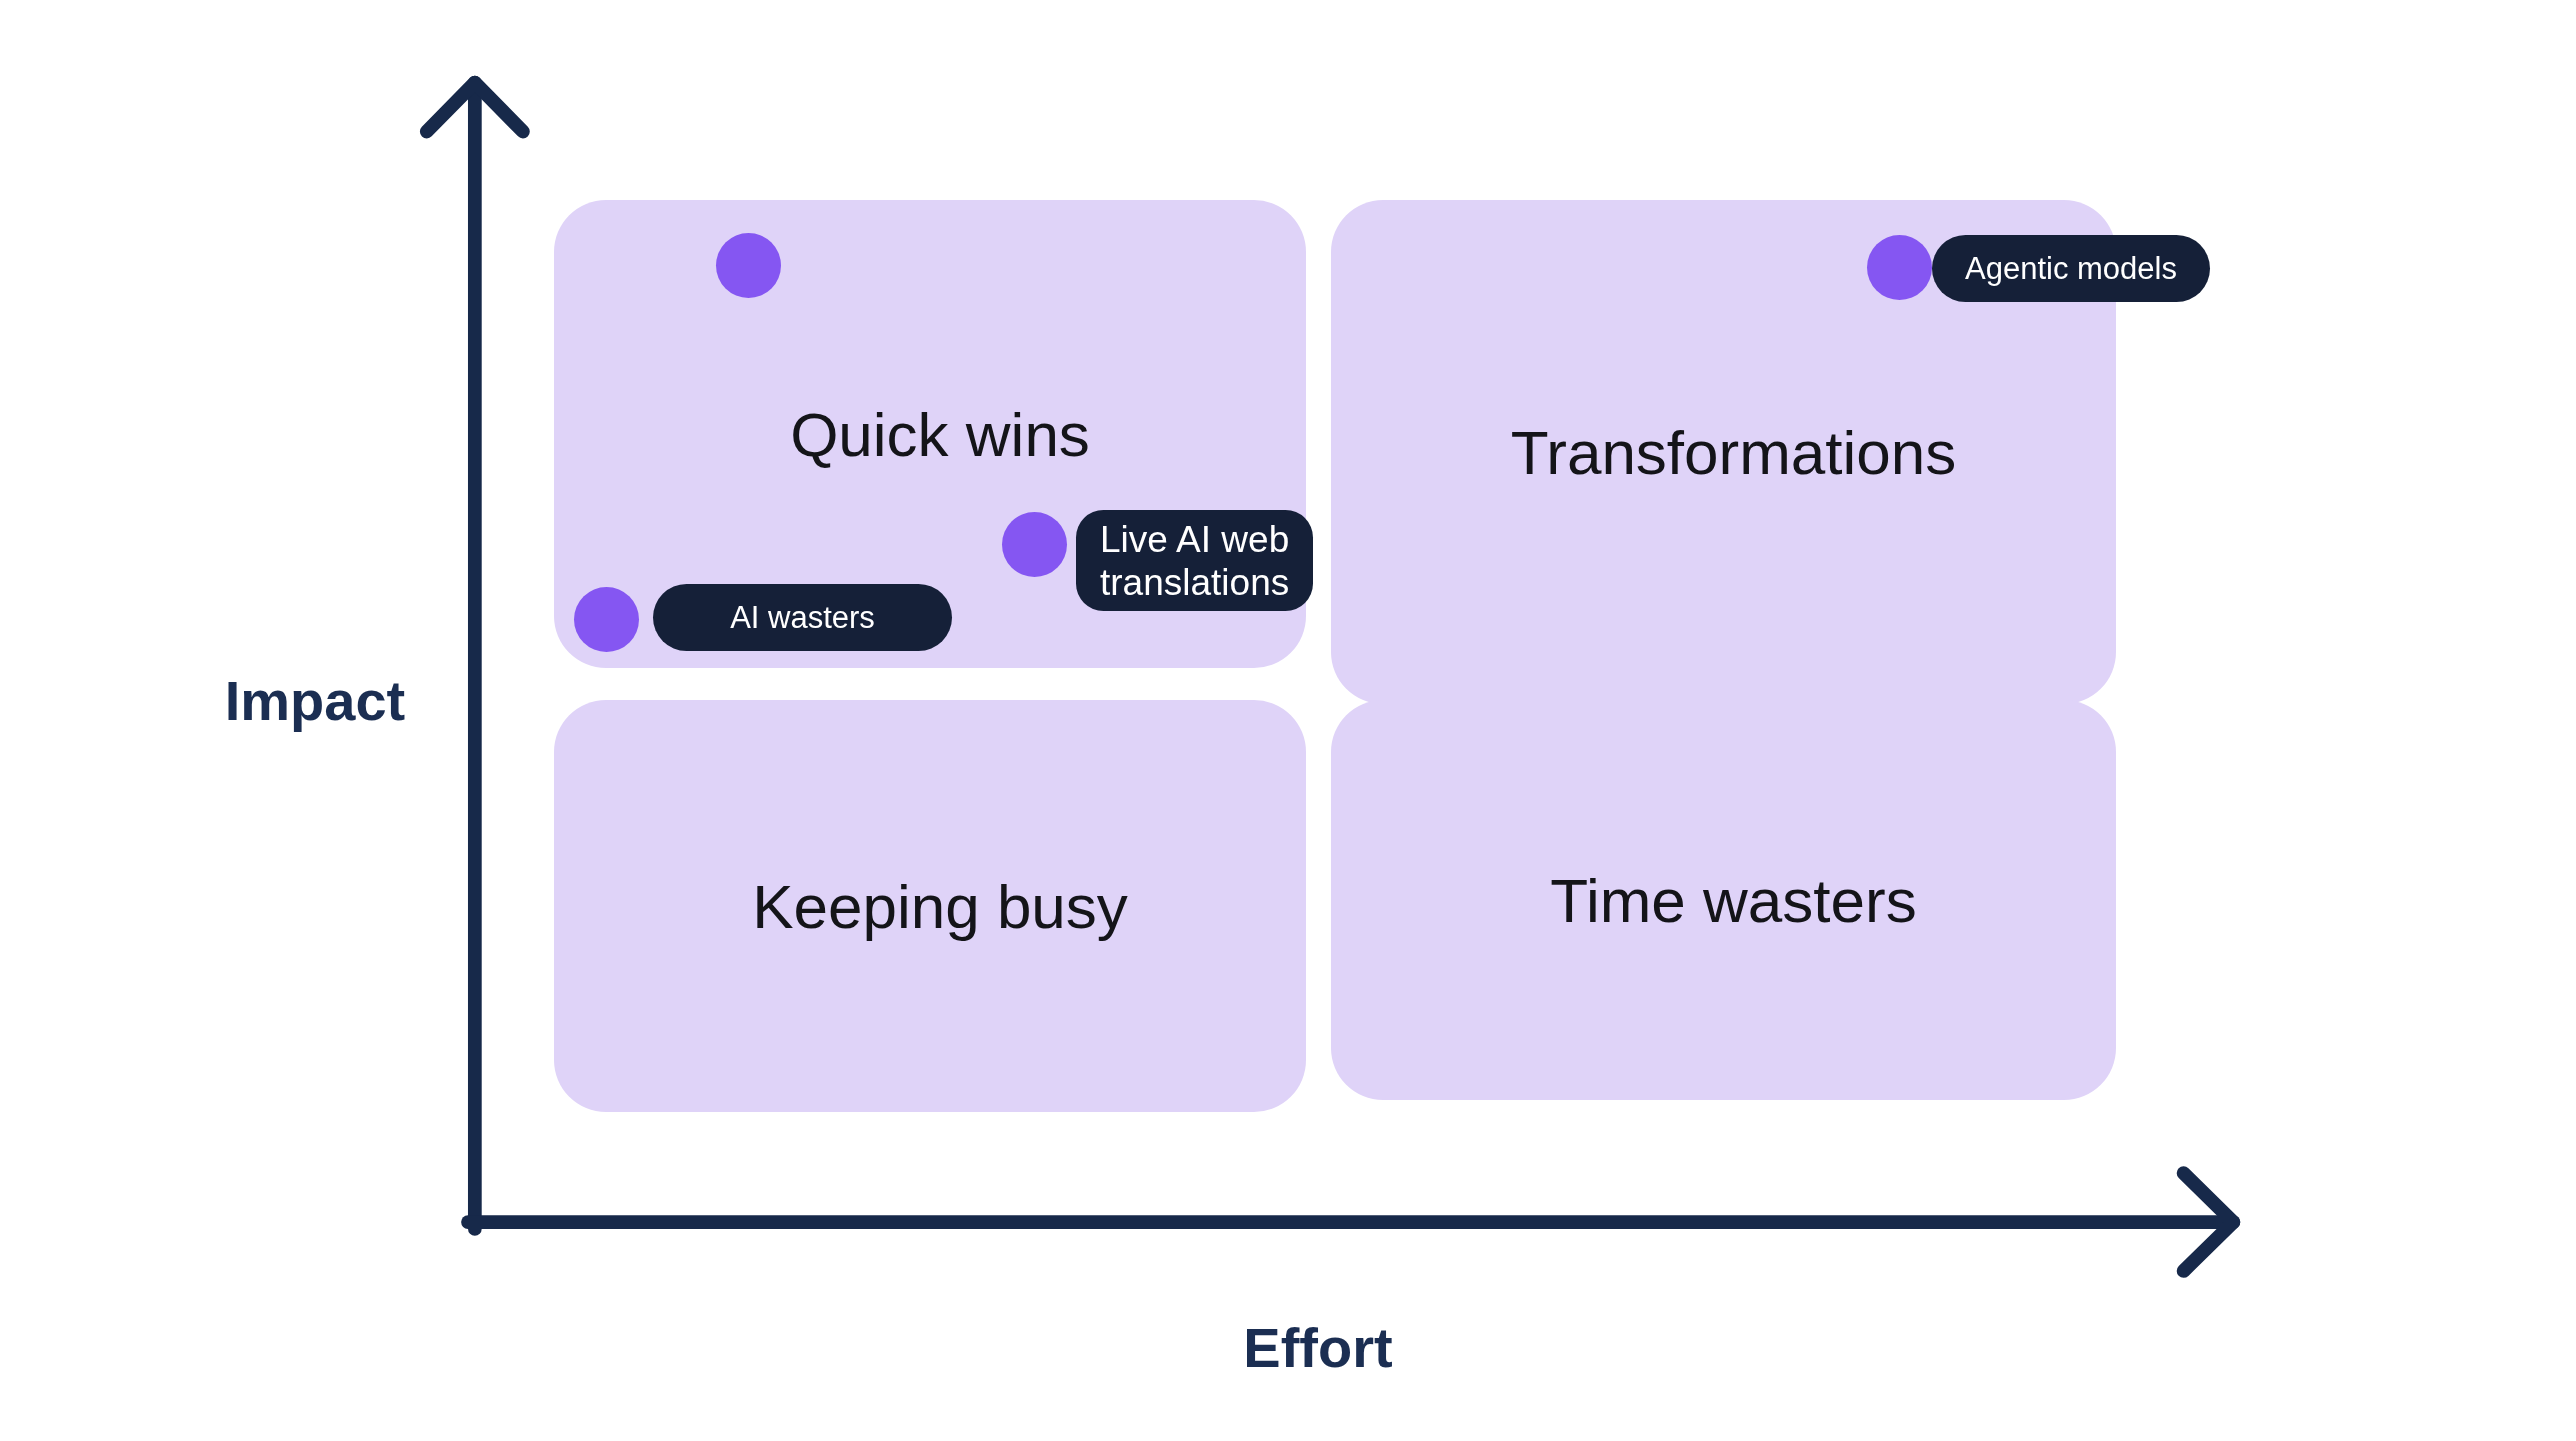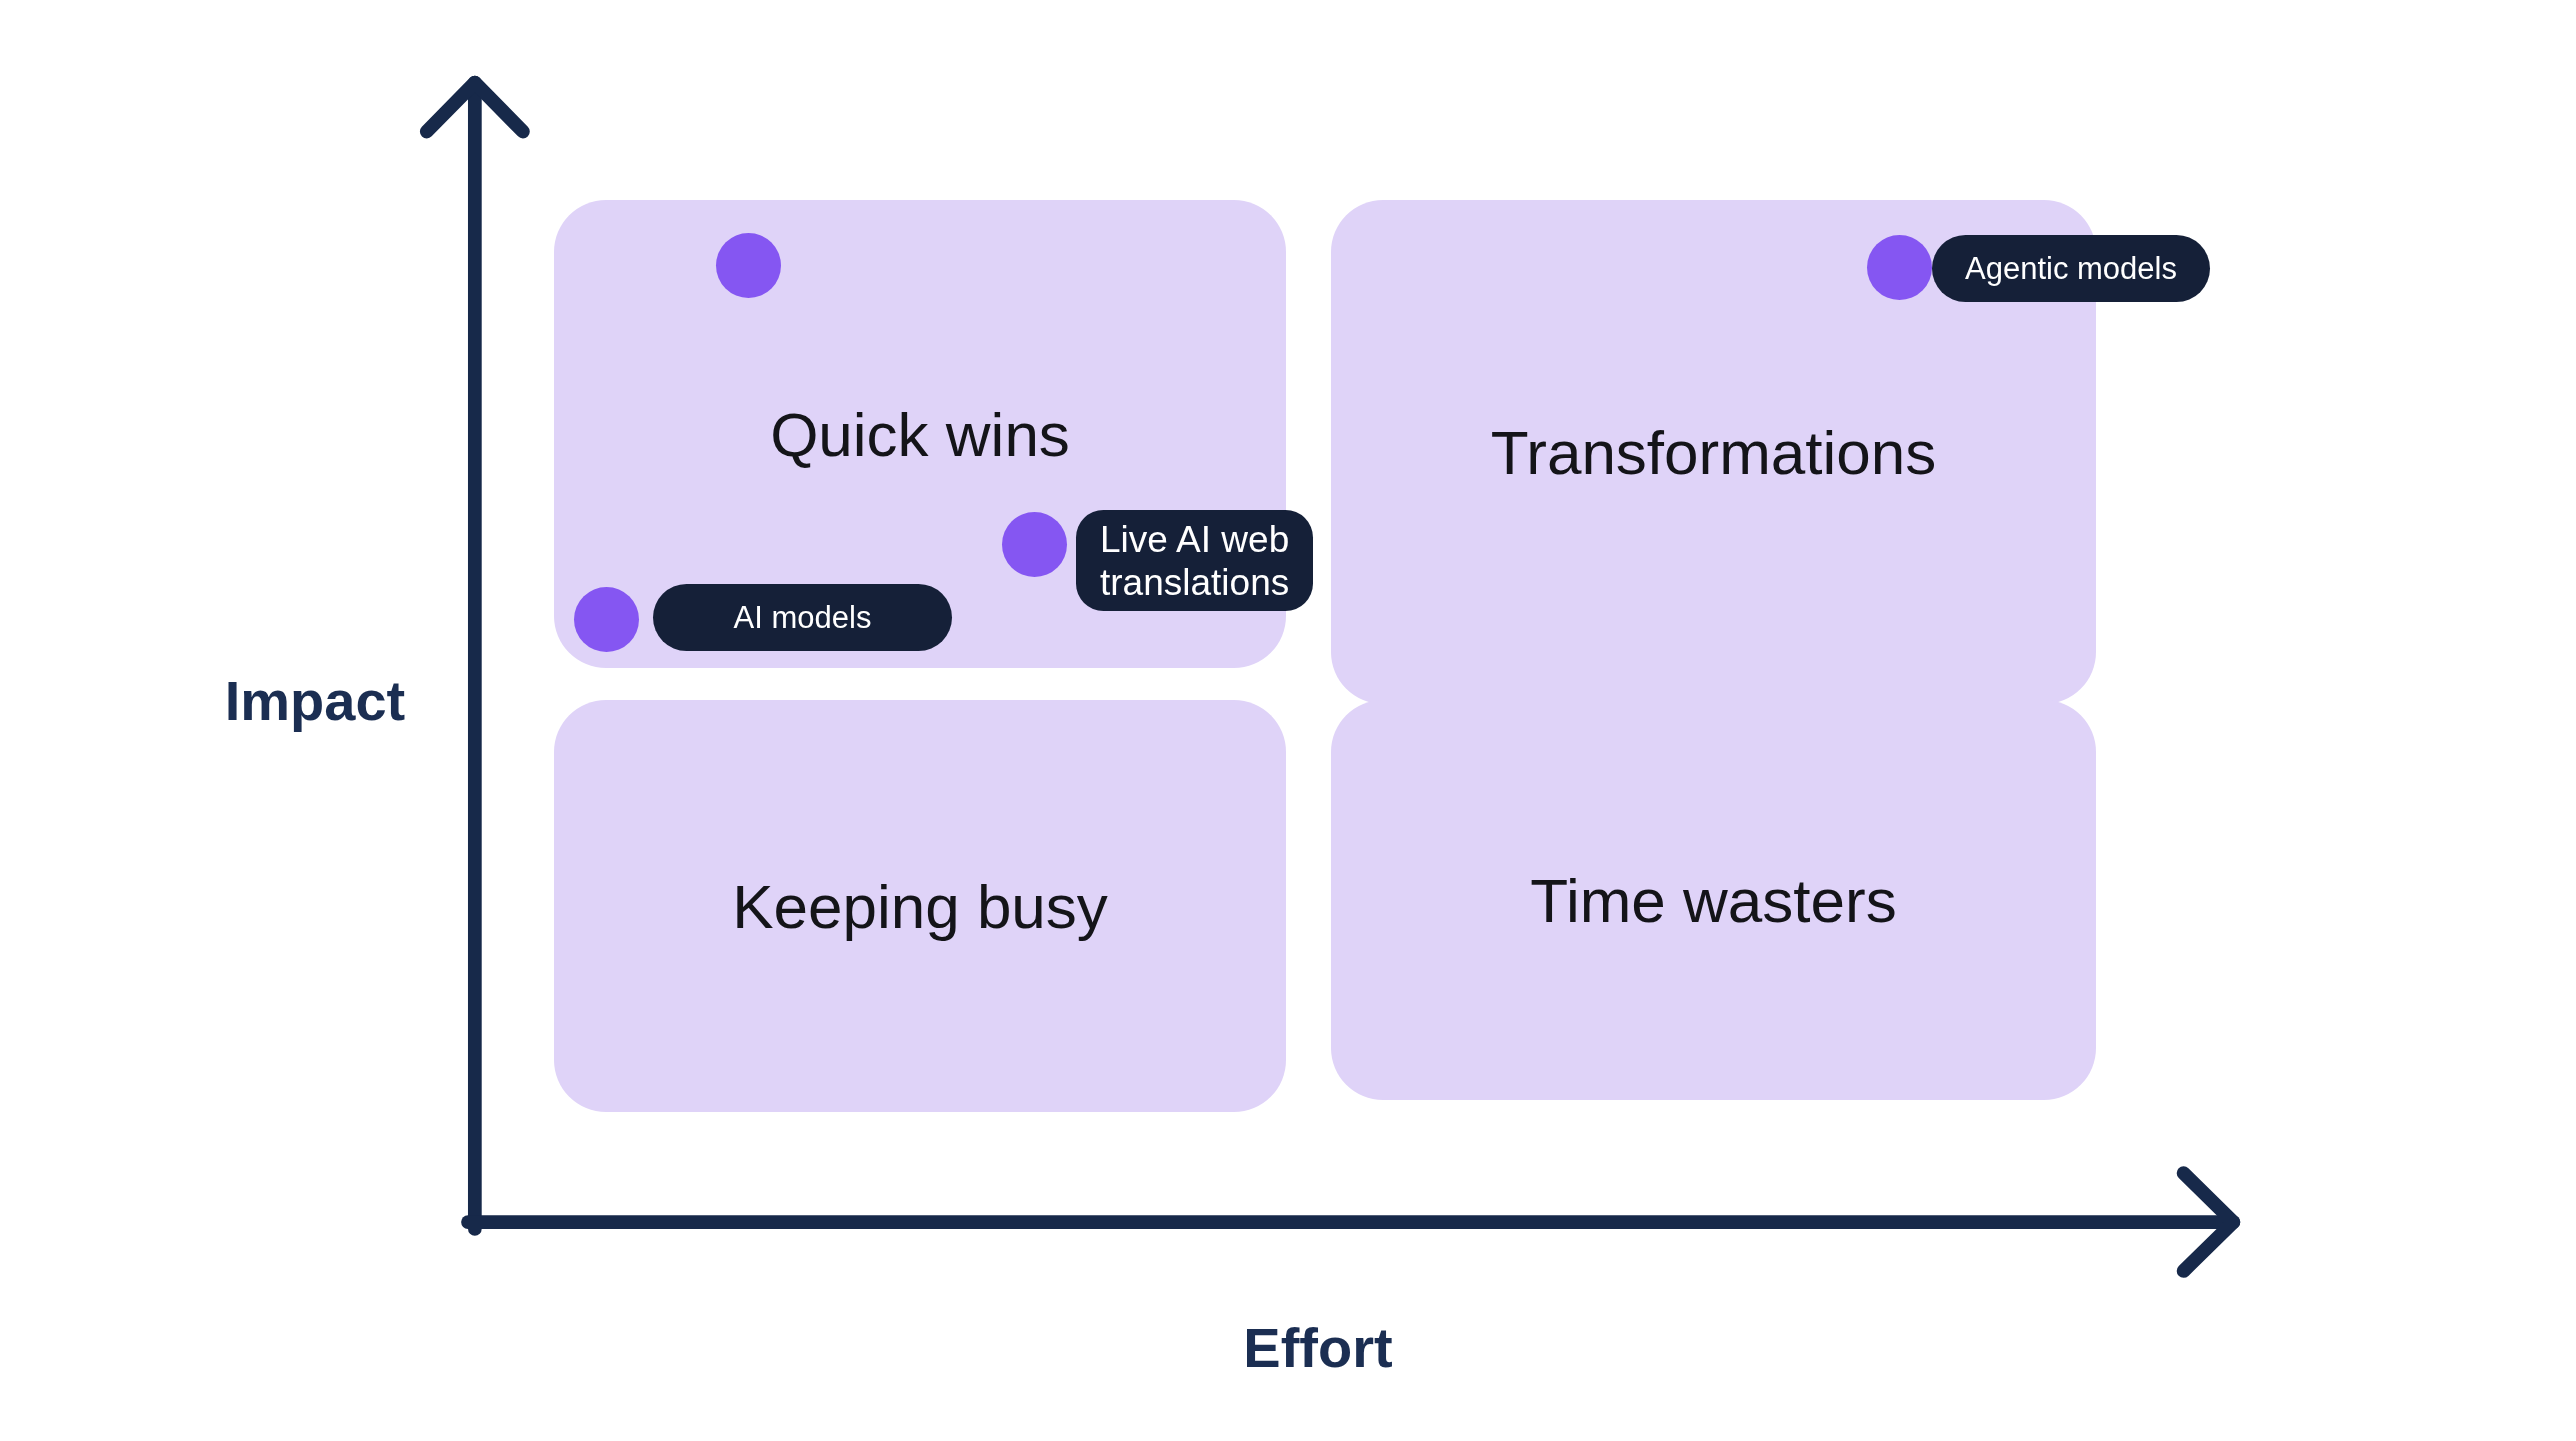--- a/index.html
+++ b/index.html
@@ -41,20 +41,21 @@
   .y-label { font-weight: 600; }
   .x-label { font-weight: 700; margin-top: 40px; }
   .quadrant {
     position: absolute;
     background: #DFD3F8;
     border-radius: 52px;
     display: flex;
     align-items: center;
     justify-content: center;
     z-index: 1;
+    padding-left: 20px;
   }
   .quadrant-title {
     color: #141419;
     font-size: 62px;
     font-weight: 400;
     white-space: nowrap;
   }
   .q-top-left     { left: 554px;  top: 200px; width: 732px; height: 468px; }
   .q-top-right    { left: 1331px; top: 200px; width: 765px; height: 504px; }
   .q-bottom-left  { left: 554px;  top: 700px; width: 732px; height: 412px; }
@@ -160,21 +161,21 @@
   <div class="quadrant q-bottom-left">
     <span class="quadrant-title">Keeping busy</span>
   </div>
   <div class="quadrant q-bottom-right">
     <span class="quadrant-title">Time wasters</span>
   </div>
 
   <div class="dot dot-rag"></div>
 
   <div class="dot dot-avatars"></div>
-  <div class="pill pill-avatars">AI models</div>
+  <div class="pill pill-avatars">AI wasters</div>
 
   <div class="dot dot-live"></div>
   <div class="pill-col pill-live">
     <div class="row">Live AI web</div>
     <div class="row">translations</div>
   </div>
 
   <div class="dot dot-agentic"></div>
   <div class="pill pill-agentic">Agentic models</div>
 

